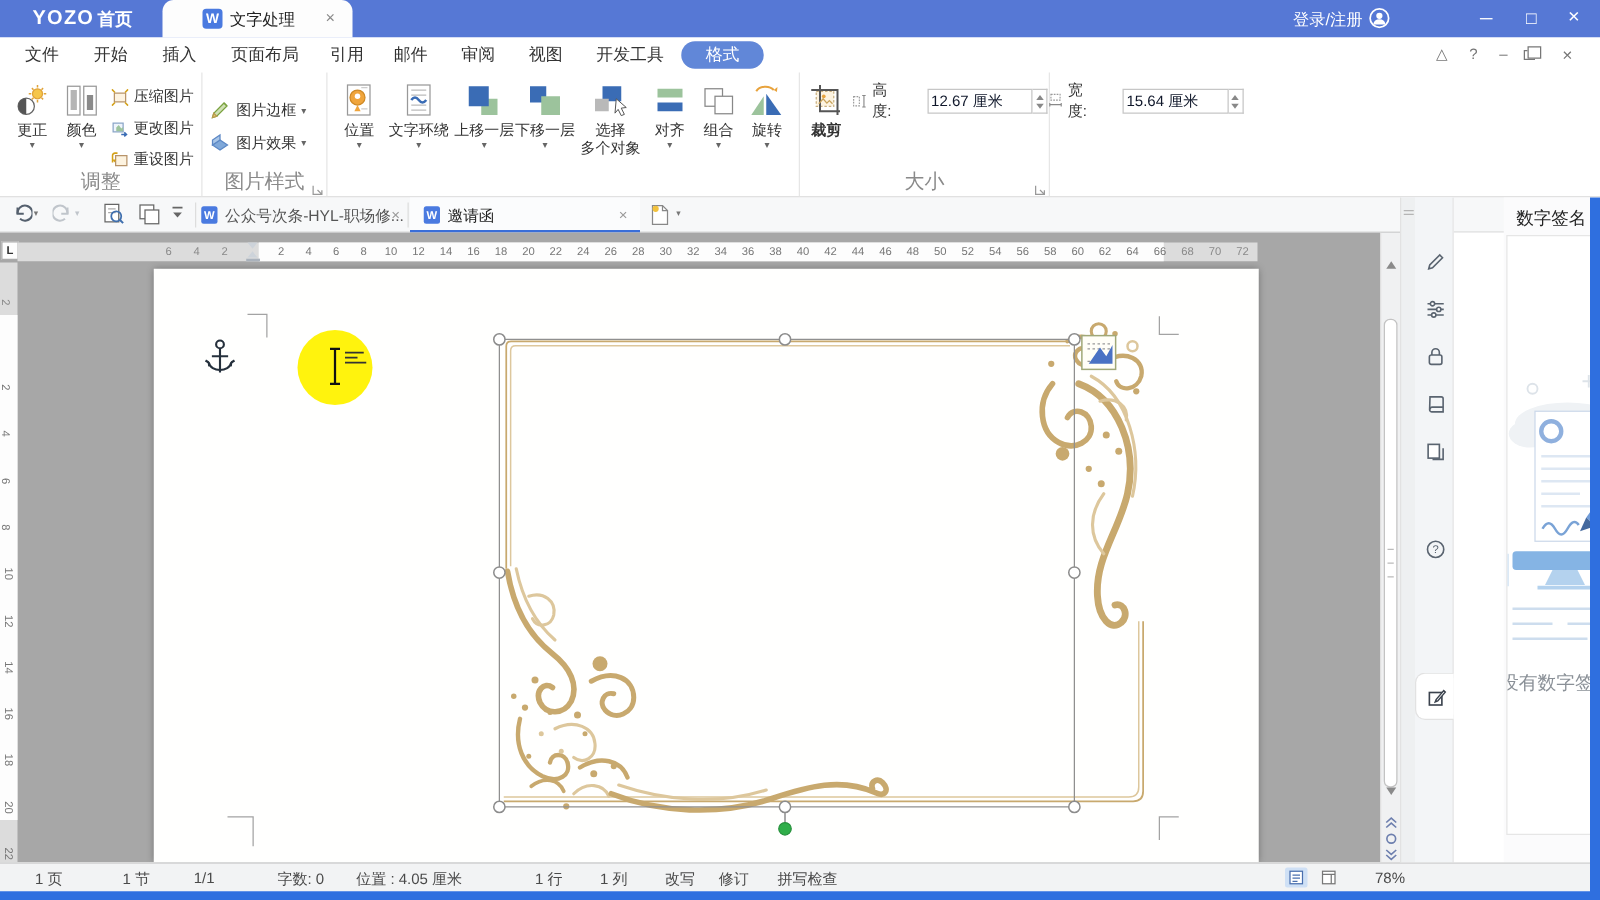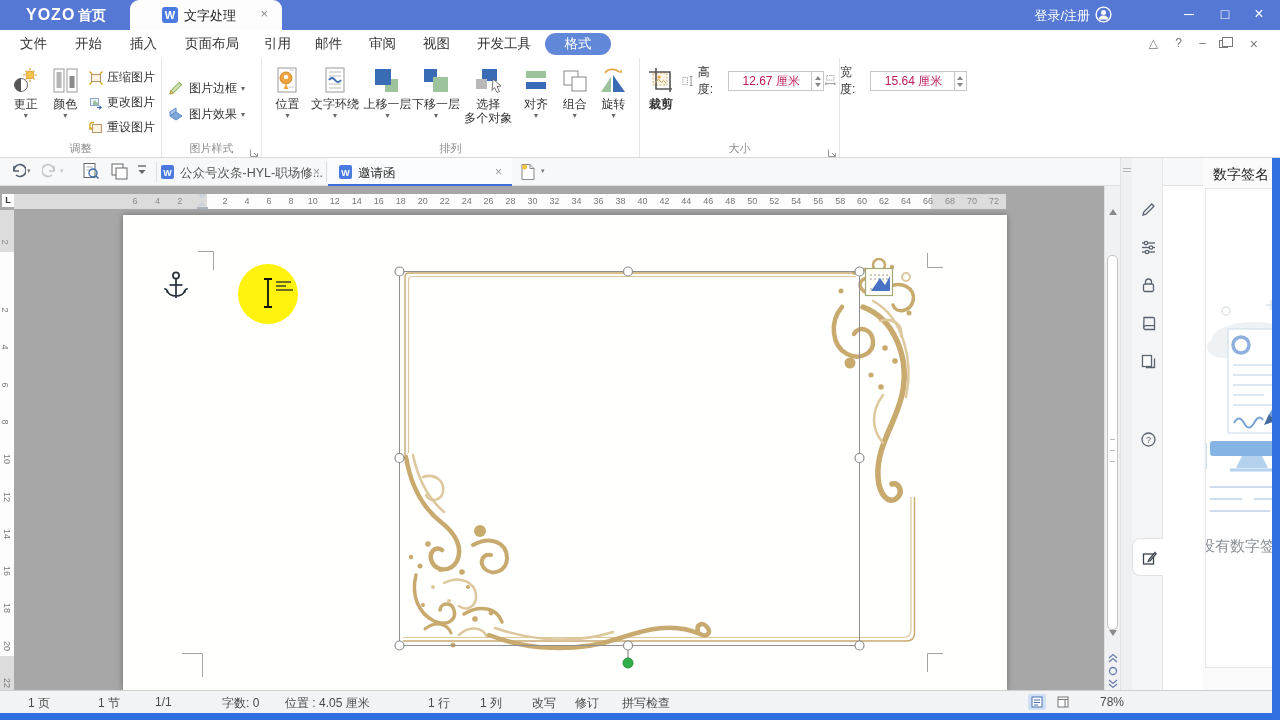--- a/index.html
+++ b/index.html
@@ -22,35 +22,35 @@
   #menubar{position:absolute;left:0;top:30px;width:1280px;height:28px;background:#fff;}
   .menu-item{position:absolute;top:5px;font-size:13.5px;color:#333;}
   #menu-active{position:absolute;left:545px;top:3px;width:66px;height:22px;background:#6187d8;border-radius:11px;color:#fff;font-size:13.5px;text-align:center;line-height:22px;}
   .mwin{position:absolute;top:6px;color:#777;font-size:12px;}
   .restorebox{position:absolute;top:10px;width:9px;height:8px;border:1px solid #777;}
   .restorebox:before{content:"";position:absolute;left:2px;top:-4px;width:9px;height:8px;border:1px solid #777;background:#fff;}
 
   
   #ribbon{position:absolute;left:0;top:58px;width:1280px;height:100px;background:#fff;border-bottom:1px solid #d8d8d8;display:flex;}
   .rgroup{position:relative;height:100%;border-right:1px solid #e6e6e6;padding:3px 6px 16px 6px;display:flex;align-items:flex-start;}
-  .glabel{position:absolute;bottom:1px;left:0;right:0;text-align:center;font-size:11px;color:#8a8a8a;margin-top:40px;}
+  .glabel{position:absolute;bottom:1px;left:0;right:0;text-align:center;font-size:16px;color:#8a8a8a;margin-top:40px;}
   .launcher{position:absolute;right:2px;bottom:3px;width:10px;height:10px;}
   .bigbtn{width:50px;display:flex;flex-direction:column;align-items:center;padding-top:4px;cursor:default;}
   .bigbtn .bicon{height:32px;display:flex;align-items:center;justify-content:center;}
   .blabel{font-size:12px;color:#333;line-height:14px;text-align:center;white-space:nowrap;}
   .caret{font-size:8px;color:#666;line-height:8px;margin-top:1px;}
   .smallcol{display:flex;flex-direction:column;justify-content:flex-start;margin-left:4px;padding-top:4px;}
   .smallbtn{display:flex;align-items:center;height:25px;font-size:12px;color:#333;white-space:nowrap;}
   .smallbtn svg{margin-right:4px;}
   .midcol{display:flex;flex-direction:column;justify-content:center;height:82px;}
   .midbtn{display:flex;align-items:center;height:26px;font-size:12px;color:#333;white-space:nowrap;}
   .midbtn svg{margin-right:5px;}
   .sizefields{display:flex;flex-direction:row;justify-content:flex-start;padding-top:8px;margin-left:6px;}
   .frow{display:flex;align-items:center;height:24px;font-size:12px;color:#333;}
-  .fbox{width:92px;height:20px;border:1px solid #c6c6c6;background:#fff;font-size:12px;color:#be185d;line-height:18px;padding-left:14px;margin-left:5px;}
+  .fbox{width:92px;height:20px;border:1px solid #c6c6c6;background:#fff;font-size:12px;color:#0f172a;line-height:18px;padding-left:2px;margin-left:19px;}
   .spin{width:13px;height:20px;border:1px solid #c6c6c6;border-left:none;display:flex;flex-direction:column;align-items:center;justify-content:center;gap:3px;}
   .spin i{width:0;height:0;border-left:3px solid transparent;border-right:3px solid transparent;}
   .spin .up{border-bottom:4px solid #888;}
   .spin .dn{border-top:4px solid #888;}
 
   
   #tabrow{position:absolute;left:0;top:158px;width:1280px;height:28px;background:#f7f8f9;border-bottom:1px solid #e0e0e0;}
   .qbtn{position:absolute;top:4px;}
   .dtab-title{font-size:12.5px;}
   #dtab1{position:absolute;left:152px;top:0;width:174px;height:28px;}
@@ -316,21 +316,20 @@
           <svg width="30" height="28" viewBox="0 0 30 28">
               <path d="M14 25 L14 8 L26 25 Z" fill="#3a6cb5"></path>
               <path d="M12 25 L12 10 L2 25 Z" fill="#9cc39c"></path>
               <path d="M6 6 a8 6 0 0 1 14 -1" fill="none" stroke="#e8a33d" stroke-width="1.6"></path>
               <path d="M20 5 l3 -2.5 -0.5 4 Z" fill="#e8a33d"></path>
             </svg>
         </span>
         <span class="blabel">旋转</span>
         <span class="caret">▾</span>
       </div>
-      <span class="glabel">排列</span>
     </div>
 
     <div class="rgroup" style="width:200px;">
       <div class="bigbtn" style="width:42px;font-weight:bold;">
         <span class="bicon">
           <svg width="30" height="30" viewBox="0 0 30 30">
               <rect x="7" y="7" width="14" height="12" fill="#fdf3e0" stroke="#c9b080" stroke-dasharray="2 1.5"></rect>
               <path d="M10 2 V23 H26" fill="none" stroke="#555" stroke-width="1.6"></path>
               <path d="M3 6 H24 V26" fill="none" stroke="#555" stroke-width="1.6"></path>
               <circle cx="13" cy="11" r="1.5" fill="#e8a33d"></circle>

